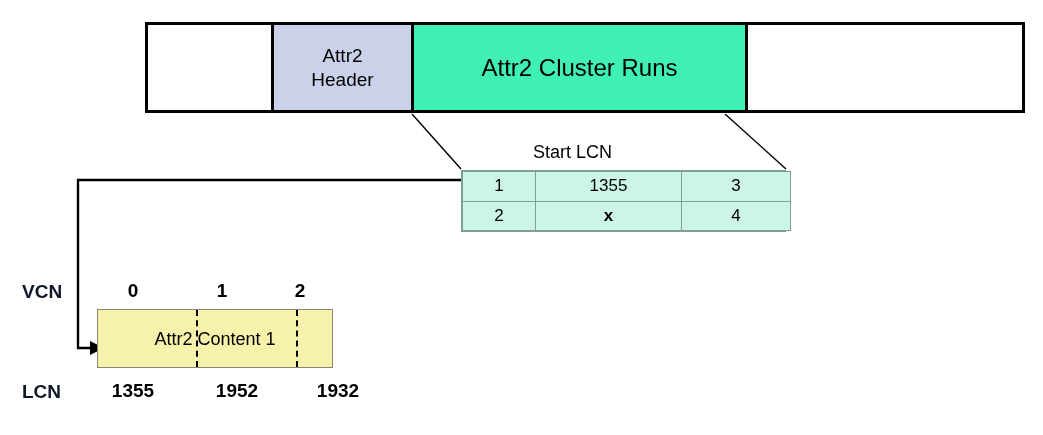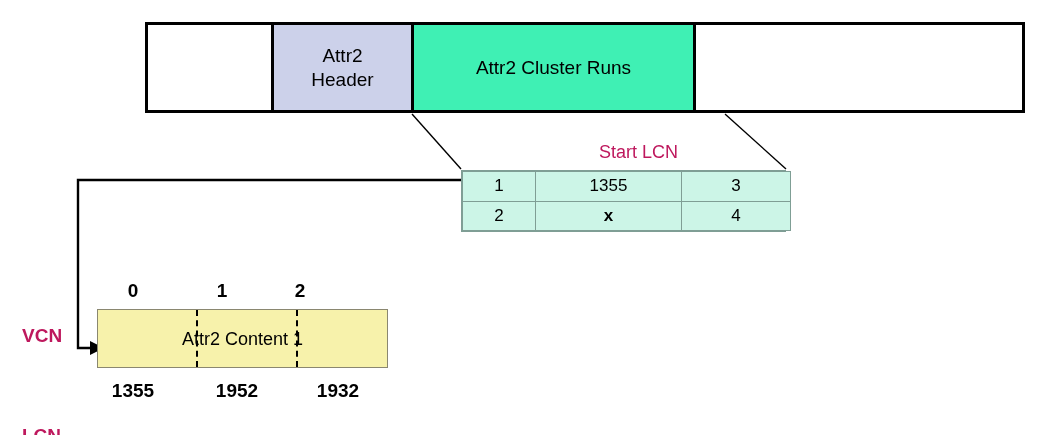--- a/index.html
+++ b/index.html
@@ -46,24 +46,24 @@
     width: 118px;
     background: #ffffff;
     border-right: 3px solid #000000;
   }
   #bar-cell-attr2-header {
     width: 140px;
     background: #ccd1ea;
     border-right: 3px solid #000000;
   }
   #bar-cell-attr2-runs {
-    width: 282px;
+    width: 334px;
     background: #3ff0b4;
     border-right: 3px solid #000000;
-    font-size: 19px;
+    font-size: 24px;
   }
   #bar-cell-empty-right {
     flex: 1 1 auto;
     background: #ffffff;
   }
 
   
   #runlist-table {
     left: 461px;
     top: 170px;
@@ -92,34 +92,33 @@
   .col-start { width: 145px; }
   .col-len   { width: 108px; }
   .cell-invalid {
     color: #e00000;
     font-weight: bold;
   }
 
   
   .table-caption {
     font-size: 18px;
-    color: #be185d;
-    text-align: right;
+    color: #000000;
+    text-align: left;
     white-space: nowrap;
   }
   #caption-start-lcn { left: 533px; top: 142px; width: 145px; }
   #caption-length    { left: 678px; top: 142px; width: 108px; }
 
   
   .axis-label {
     font-size: 19px;
     font-weight: bold;
-    color: #be185d;
-    white-space: nowrap;
-    margin-top: 44px;
+    color: #0f172a;
+    white-space: nowrap;
   }
   #label-vcn { left: 22px; top: 281px; }
   #label-lcn { left: 22px; top: 381px; }
 
   
   .cluster-num {
     font-size: 19px;
     font-weight: bold;
     color: #000000;
     text-align: center;
@@ -131,21 +130,21 @@
   #vcn-1 { left: 202px; }
   #vcn-2 { left: 280px; }
   #lcn-0 { left: 98px; }
   #lcn-1 { left: 202px; }
   #lcn-2 { left: 303px; }
 
   
   #content-box {
     left: 97px;
     top: 309px;
-    width: 291px;
+    width: 236px;
     height: 59px;
     background: #f7f2ab;
     border: 1px solid #8a8770;
     box-sizing: border-box;
   }
   #content-box-label {
     position: absolute;
     left: 0;
     right: 0;
     top: 50%;

